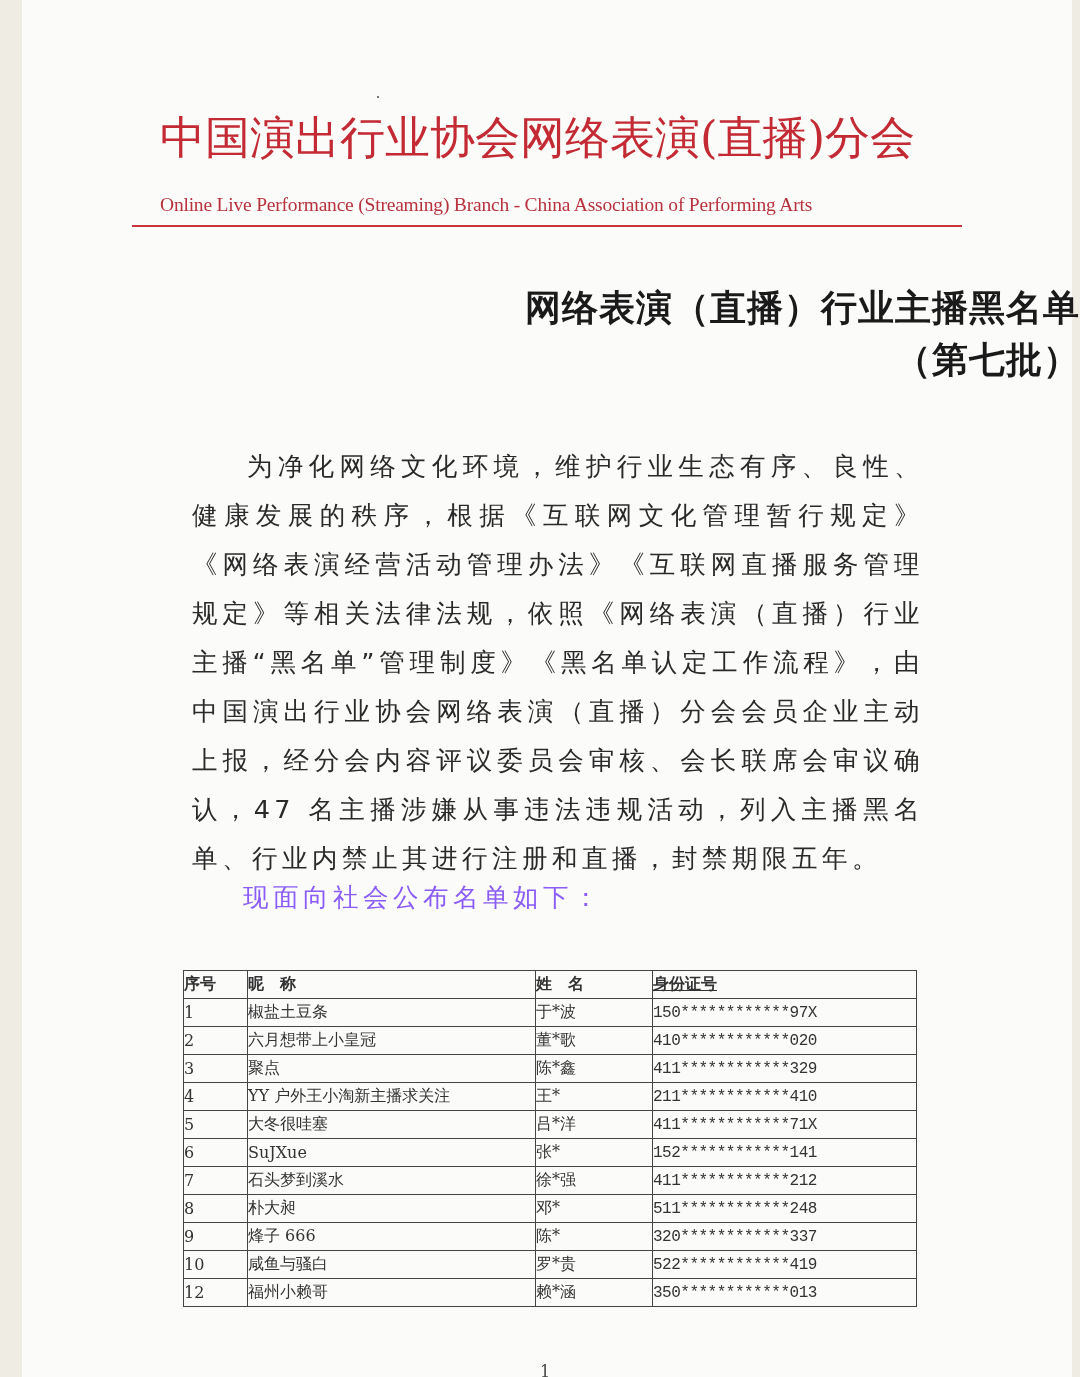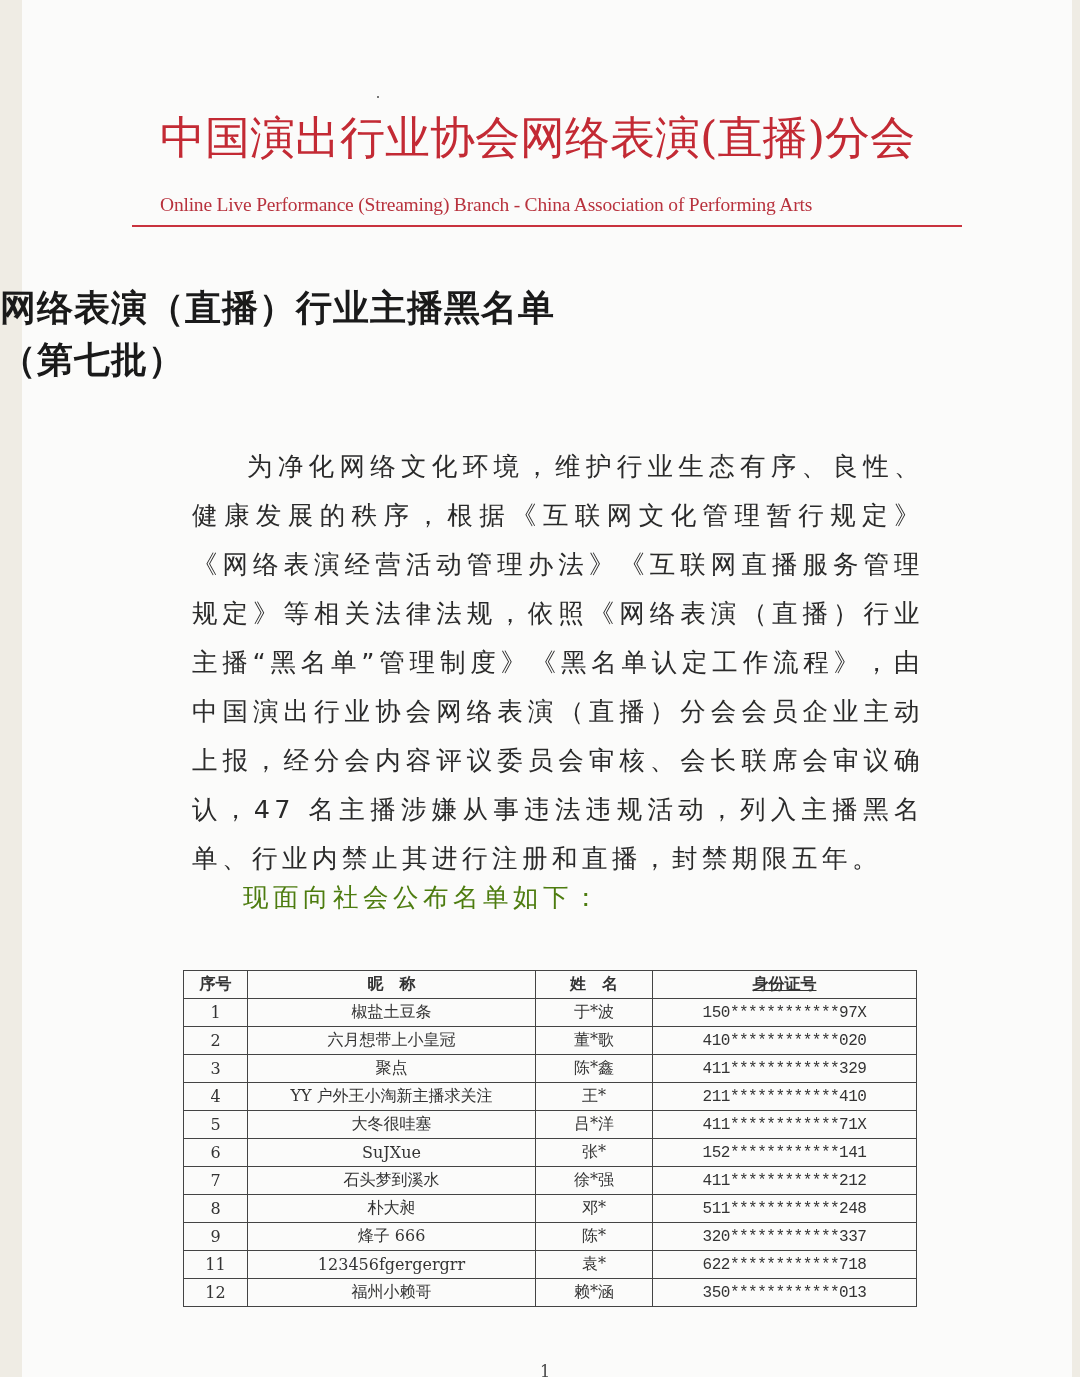--- a/index.html
+++ b/index.html
@@ -23,45 +23,45 @@
     color:#b8323d; font-size:19.5px; white-space:nowrap;
     font-family: "Liberation Serif", "DejaVu Serif", serif;
     letter-spacing:-0.2px;
     margin-top:14px;
   }
   .header-rule {
     position:absolute; left:132px; top:225px; width:830px; height:2px;
     background:#c9333e;
   }
   .title {
-    position:absolute; left:0; width:1080px; text-align:left;
+    position:absolute; left:0; width:1080px; text-align:right;
     font-weight:bold; color:#1a1a1a; font-size:36px; letter-spacing:1px;
     font-family: "DejaVu Sans", "Liberation Sans", sans-serif;
   }
   .title.t1 { top:284px; }
   .title.t2 { top:336px; }
   .body-text {
     position:absolute; left:188px; top:438px; width:740px;
     color:#2a2a2a; font-size:25.5px; line-height:49px; letter-spacing:4.5px;
     text-align:justify;
     font-family: "DejaVu Sans", "Liberation Sans", sans-serif;
   }
   .body-text p { margin:4px; text-indent:55px; }
   .announce {
     position:absolute; left:243px; top:880px;
-    color:#4d7c0f; font-size:25.5px; letter-spacing:4.5px;
+    color:#8b5cf6; font-size:25.5px; letter-spacing:4.5px;
     font-family: "DejaVu Sans", "Liberation Sans", sans-serif;
   }
   table.list {
     position:absolute; left:183px; top:970px; border-collapse:collapse;
     color:#333; font-size:16px;
     font-family: "DejaVu Serif", "Liberation Serif", serif;
   }
   table.list th, table.list td {
-    border:1.5px solid #444; text-align:center; padding:0; height:27px;
+    border:1.5px solid #444; text-align:left; padding:0; height:27px;
     font-weight:normal;
   }
   table.list th { font-weight:bold; font-size:16px; }
   .c1 { width:63px; } .c2 { width:287px; } .c3 { width:116px; } .c4 { width:263px;text-decoration:underline; }
   .mono { font-family: "Liberation Mono", "DejaVu Sans Mono", monospace; font-size:16px; letter-spacing:-0.5px; }
   .page-num {
     position:absolute; left:540px; top:1362px; font-size:16px; color:#444;
   }
   .dot { position:absolute; left:377px; top:96px; width:2px; height:2px; background:#777; }
 </style>
@@ -141,24 +141,24 @@
       <td>邓*</td>
       <td class="mono">511************248</td>
     </tr>
     <tr>
       <td>9</td>
       <td>烽子 666</td>
       <td>陈*</td>
       <td class="mono">320************337</td>
     </tr>
     <tr>
-      <td>11</td>
-      <td>123456fgergergrr</td>
-      <td>袁*</td>
-      <td class="mono">622************718</td>
+      <td>10</td>
+      <td>咸鱼与骚白</td>
+      <td>罗*贵</td>
+      <td class="mono">522************419</td>
     </tr>
     <tr>
       <td>12</td>
       <td>福州小赖哥</td>
       <td>赖*涵</td>
       <td class="mono">350************013</td>
     </tr>
   </tbody>
 </table>
 

